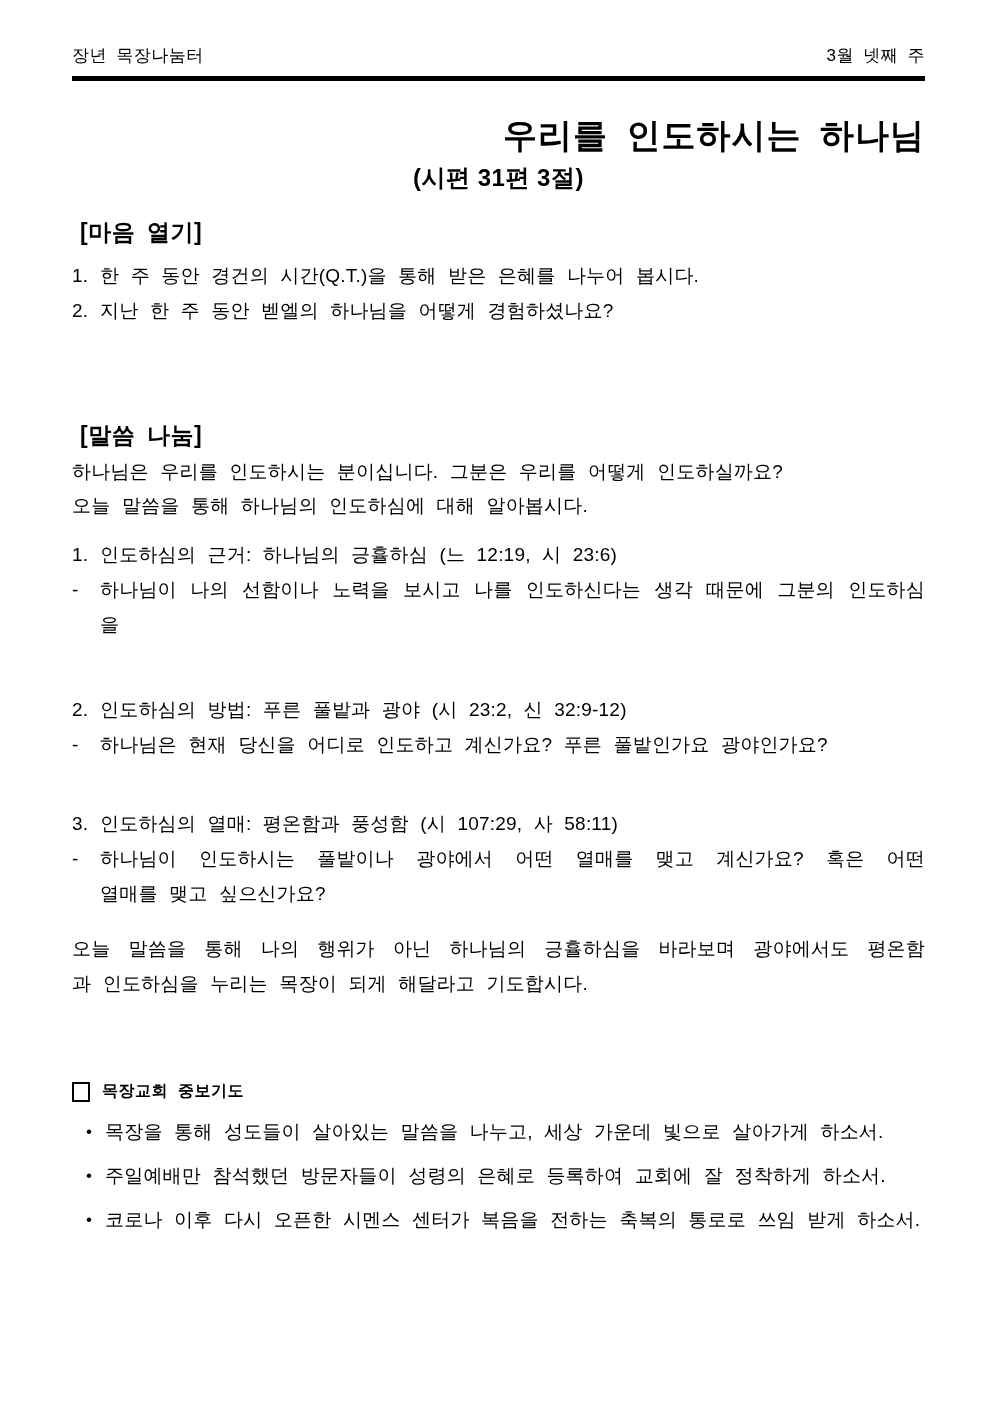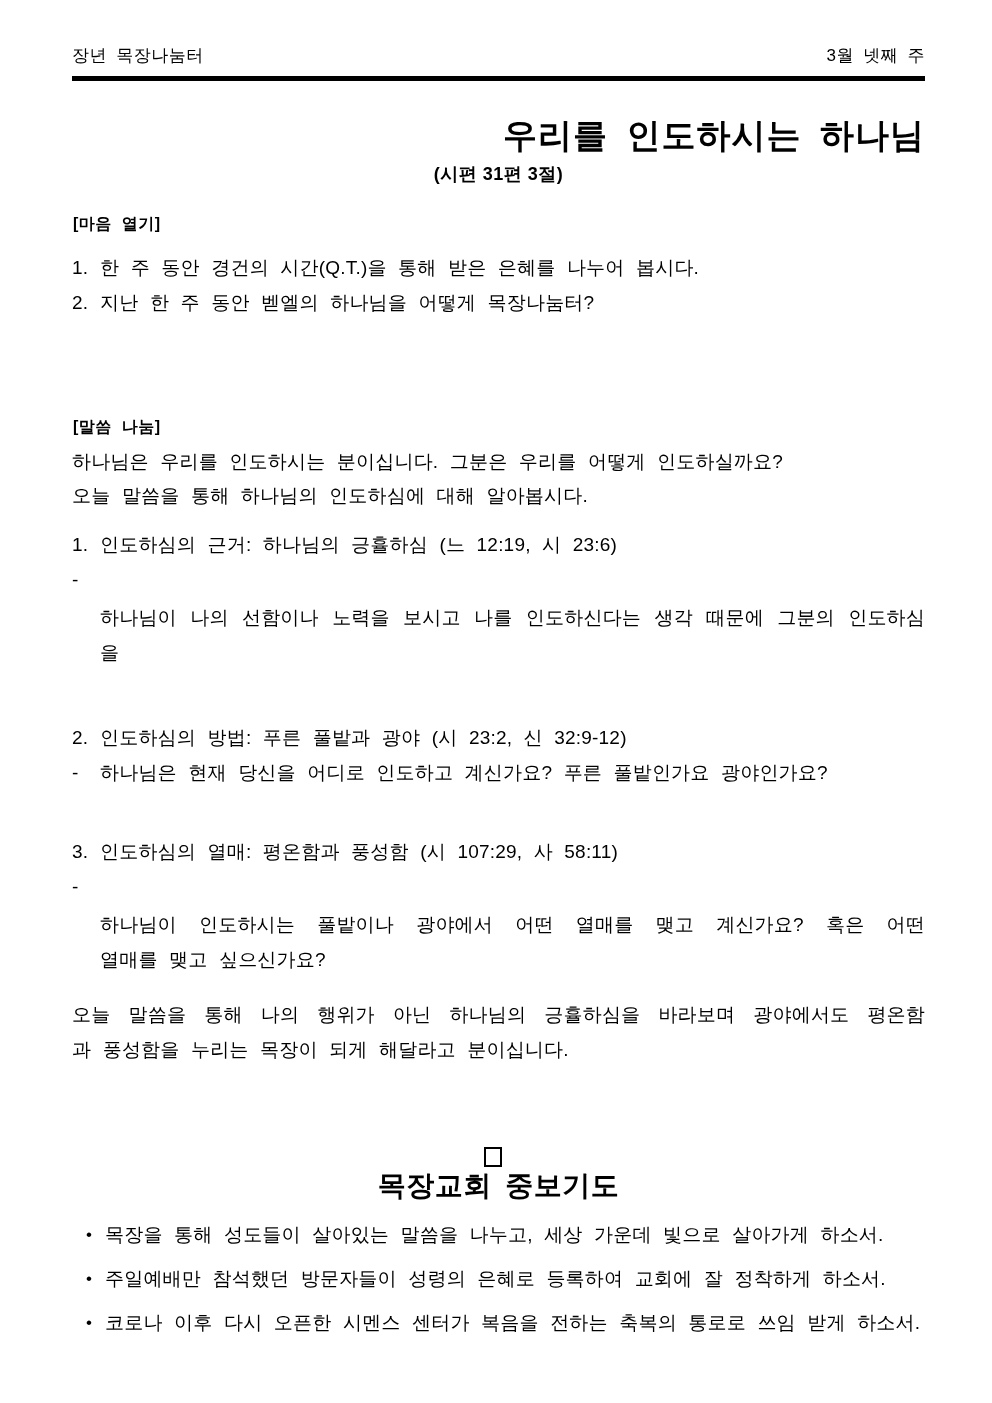--- a/index.html
+++ b/index.html
@@ -36,32 +36,32 @@
     text-align: right;
     font-size: 34px;
     font-weight: 900;
     letter-spacing: 1px;
     word-spacing: 8px;
     line-height: 40px;
   }
   .subtitle {
     margin-top: 7px;
     text-align: center;
-    font-size: 18px;
+    font-size: 24px;
     font-weight: bold;
     letter-spacing: 0.5px;
   }
   
   .h2 {
-    font-size: 16px;
+    font-size: 23px;
     font-weight: bold;
     letter-spacing: 0.5px;
     word-spacing: 5px;
     line-height: 24px;
-    margin: 1px;
+    margin: 8px;
   }
   .body-line {
     font-size: 19px;
     line-height: 34px;
     word-spacing: 6px;
     letter-spacing: 0.2px;
   }
   .row {
     display: flex;
     font-size: 19px;
@@ -70,44 +70,42 @@
     letter-spacing: 0.2px;
   }
   .marker {
     width: 28px;
     flex-shrink: 0;
   }
   .txt { flex: 1; }
   .stretch {
     text-align: justify;
     text-align-last: justify;
-    margin-top: 38px;
   }
   
   .bullet-row {
     display: flex;
     font-size: 19px;
     line-height: 24px;
     word-spacing: 6px;
     letter-spacing: 0.2px;
     margin-left: 14px;
   }
   .bullet-glyph {
     width: 19px;
     flex-shrink: 0;
     font-size: 17px;
   }
   .chk-heading {
     display: flex;
     align-items: center;
-    font-size: 28px;
+    font-size: 16px;
     font-weight: bold;
     letter-spacing: 0.5px;
     word-spacing: 5px;
-    flex-direction: column;
   }
   .chk-box {
     display: inline-block;
     width: 14px;
     height: 16px;
     border: 2.5px solid #000;
     margin-right: 12px;
     flex-shrink: 0;
   }
   
@@ -139,21 +137,21 @@
 
   <section>
     <h2 class="h2 mt26">[마음 열기]</h2>
     <div class="mt14">
       <div class="row">
         <span class="marker">1.</span>
         <span class="txt">한 주 동안 경건의 시간(Q.T.)을 통해 받은 은혜를 나누어 봅시다.</span>
       </div>
       <div class="row">
         <span class="marker">2.</span>
-        <span class="txt">지난 한 주 동안 벧엘의 하나님을 어떻게 목장나눔터?</span>
+        <span class="txt">지난 한 주 동안 벧엘의 하나님을 어떻게 경험하셨나요?</span>
       </div>
     </div>
   </section>
 
   <section>
     <h2 class="h2 mt95">[말씀 나눔]</h2>
     <div class="body-line mt6">하나님은 우리를 인도하시는 분이십니다. 그분은 우리를 어떻게 인도하실까요?</div>
     <div class="body-line">오늘 말씀을 통해 하나님의 인도하심에 대해 알아봅시다.</div>
 
     <div class="mt14">
@@ -189,21 +187,21 @@
       </div>
       <div class="row">
         <span class="marker"></span>
         <span class="txt">열매를 맺고 싶으신가요?</span>
       </div>
     </div>
   </section>
 
   <section>
     <div class="body-line stretch mt20" style="line-height:35px;">오늘 말씀을 통해 나의 행위가 아닌 하나님의 긍휼하심을 바라보며 광야에서도 평온함</div>
-    <div class="body-line" style="line-height:35px;">과 풍성함을 누리는 목장이 되게 해달라고 분이십니다.</div>
+    <div class="body-line" style="line-height:35px;">과 인도하심을 누리는 목장이 되게 해달라고 기도합시다.</div>
   </section>
 
   <section>
     <div class="chk-heading mt80">
       <span class="chk-box"></span>
       <span>목장교회 중보기도</span>
     </div>
     <div class="bullet-row mt18">
       <span class="bullet-glyph">•</span>
       <span class="txt">목장을 통해 성도들이 살아있는 말씀을 나누고, 세상 가운데 빛으로 살아가게 하소서.</span>

